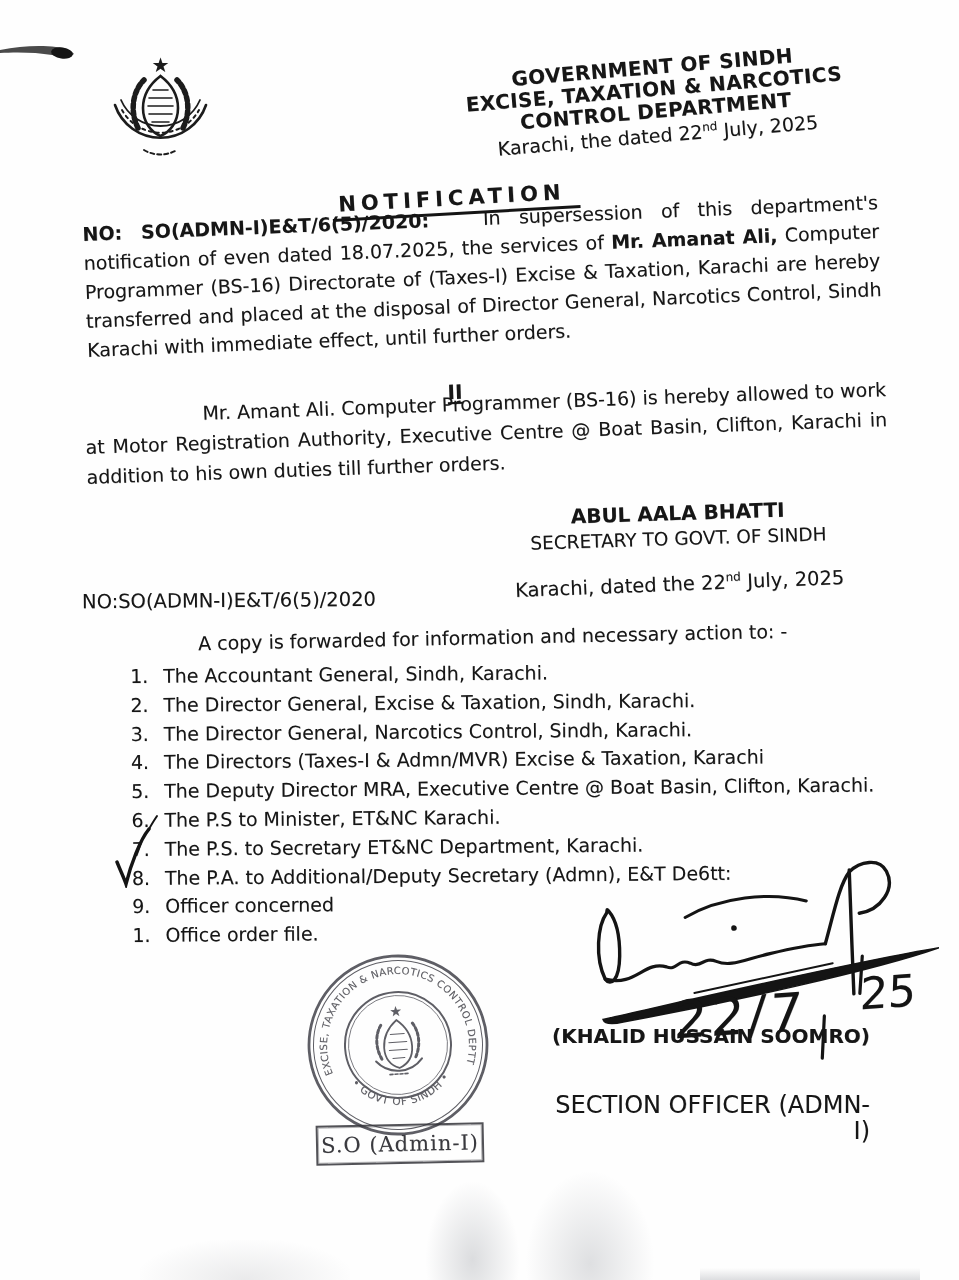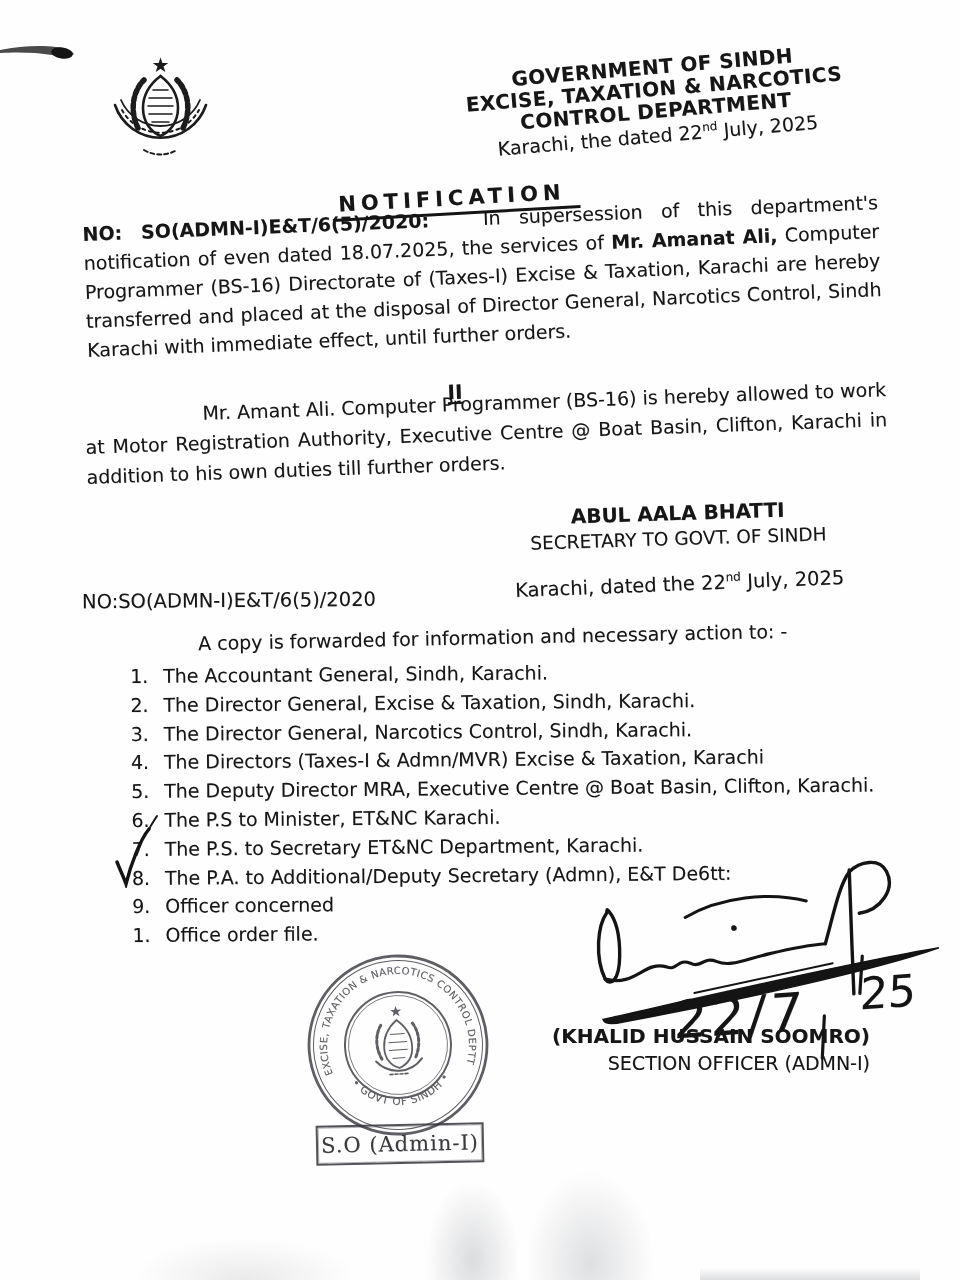--- a/index.html
+++ b/index.html
@@ -48,21 +48,21 @@
 
   
   .dist{left:130px;top:662px;width:760px;transform:rotate(-0.5deg);transform-origin:left top;font-size:19px;}
   .dist .row{display:flex;line-height:28.8px;}
   .dist .no{width:33px;flex:0 0 33px;}
   .dist .tx{flex:1;}
 
   
   .officer{left:540px;top:1022px;width:330px;text-align:right;}
   .officer .name{font-size:20px;font-weight:700;line-height:28px;}
-  .officer .desg{font-size:19px;line-height:26px;}
+  .officer .desg{font-size:24px;line-height:26px;margin-top:42px;}
 
   
   .box-stamp{
     left:316px;top:1124px;width:168px;height:40px;
     border:2.5px solid rgba(52,52,58,0.85);box-shadow:0 0 0 1px rgba(52,52,58,0.35) inset;
     display:flex;align-items:center;justify-content:center;
     font-family:"DejaVu Serif","Liberation Serif",serif;
     font-size:21px;letter-spacing:1px;color:rgba(40,40,46,0.88);
     transform:rotate(-1.2deg);
   }

